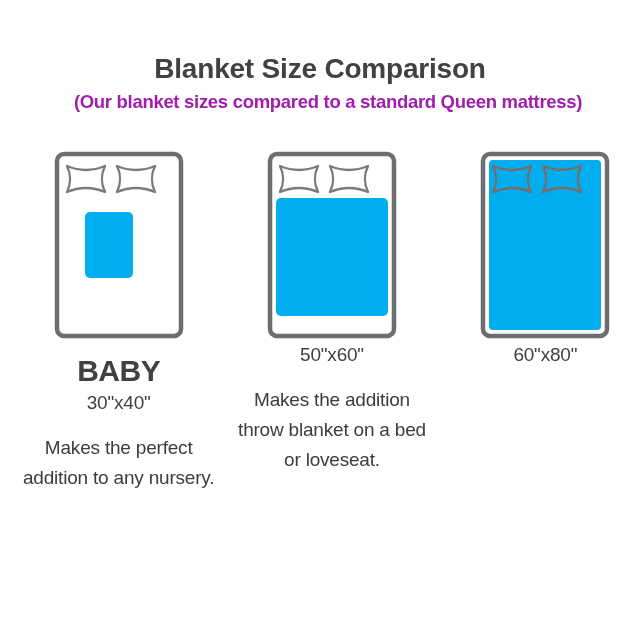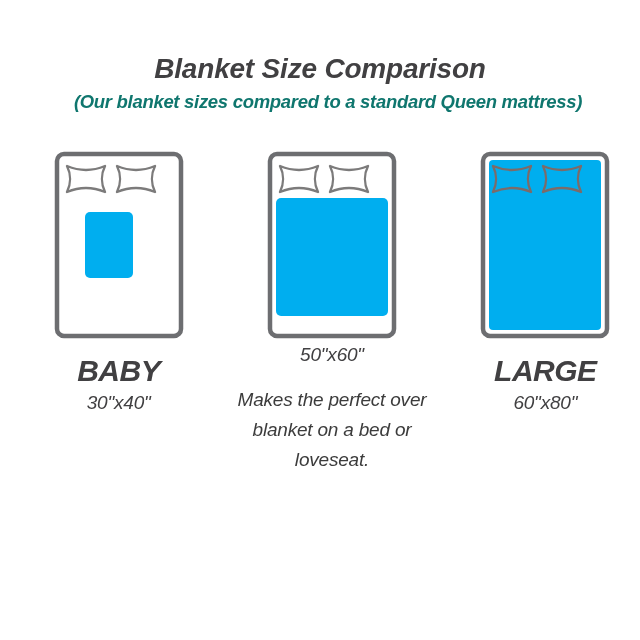--- a/index.html
+++ b/index.html
@@ -11,21 +11,20 @@
     height: 640px;
     background: #ffffff;
     font-family: "Liberation Sans", sans-serif;
     overflow: hidden;
     position: relative;
   }
   #infographic {
     position: relative;
     width: 640px;
     height: 640px;
-    font-style: italic;
   }
 
   
   .header {
     position: absolute;
     left: 0;
     top: 52px;
     width: 640px;
     text-align: center;
   }
@@ -33,21 +32,21 @@
     font-size: 28px;
     font-weight: bold;
     color: #414042;
     letter-spacing: -0.2px;
     line-height: 34px;
     white-space: nowrap;
   }
   .subtitle {
     font-size: 18.5px;
     font-weight: bold;
-    color: #0f766e;
+    color: #a21caf;
     letter-spacing: -0.3px;
     line-height: 26px;
     margin-top: 3px;
     white-space: nowrap;
     padding-left: 16px;
   }
 
   
   .columns {
     position: absolute;
@@ -125,44 +124,44 @@
 
           <path d="M18,26 C30,31 44,31 56,26 C52,34 52,44 56,52 C44,47 30,47 18,52 C22,44 22,34 18,26 Z" fill="#ffffff" stroke="#7C7B7B" stroke-width="2.4" stroke-linejoin="round"></path>
 
           <path d="M68,26 C80,31 94,31 106,26 C102,34 102,44 106,52 C94,47 80,47 68,52 C72,44 72,34 68,26 Z" fill="#ffffff" stroke="#7C7B7B" stroke-width="2.4" stroke-linejoin="round"></path>
 
           <rect x="36" y="72" width="48" height="66" rx="5" ry="5" fill="#00AEEF"></rect>
         </svg>
       </div>
       <div class="label-name">BABY</div>
       <div class="label-dims">30"x40"</div>
+      <div class="label-desc">Makes the perfect addition to any nursery.</div>
     </div>
 
     <div class="column">
       <div class="bed-wrap">
         <svg class="bed-svg" viewBox="0 0 140 200" xmlns="http://www.w3.org/2000/svg">
           <rect x="8" y="14" width="124" height="182" rx="7" ry="7" fill="#ffffff" stroke="#6D6E71" stroke-width="4.5"></rect>
           <path d="M18,26 C30,31 44,31 56,26 C52,34 52,44 56,52 C44,47 30,47 18,52 C22,44 22,34 18,26 Z" fill="#ffffff" stroke="#7C7B7B" stroke-width="2.4" stroke-linejoin="round"></path>
           <path d="M68,26 C80,31 94,31 106,26 C102,34 102,44 106,52 C94,47 80,47 68,52 C72,44 72,34 68,26 Z" fill="#ffffff" stroke="#7C7B7B" stroke-width="2.4" stroke-linejoin="round"></path>
           <rect x="14" y="58" width="112" height="118" rx="5" ry="5" fill="#00AEEF"></rect>
         </svg>
       </div>
       <div class="label-dims">50"x60"</div>
-      <div class="label-desc">Makes the perfect over blanket on a bed or loveseat.</div>
+      <div class="label-desc">Makes the addition throw blanket on a bed or loveseat.</div>
     </div>
 
     <div class="column">
       <div class="bed-wrap">
         <svg class="bed-svg" viewBox="0 0 140 200" xmlns="http://www.w3.org/2000/svg">
           <rect x="8" y="14" width="124" height="182" rx="7" ry="7" fill="#ffffff" stroke="#6D6E71" stroke-width="4.5"></rect>
 
           <rect x="14" y="20" width="112" height="170" rx="4" ry="4" fill="#00AEEF"></rect>
 
           <path d="M18,26 C30,31 44,31 56,26 C52,34 52,44 56,52 C44,47 30,47 18,52 C22,44 22,34 18,26 Z" fill="none" stroke="#7C6B69" stroke-width="2.4" stroke-linejoin="round"></path>
           <path d="M68,26 C80,31 94,31 106,26 C102,34 102,44 106,52 C94,47 80,47 68,52 C72,44 72,34 68,26 Z" fill="none" stroke="#7C6B69" stroke-width="2.4" stroke-linejoin="round"></path>
         </svg>
       </div>
-      <div class="label-name">LARGE</div>
       <div class="label-dims">60"x80"</div>
     </div>
 
   </div>
 </div>
 
 </body></html>

